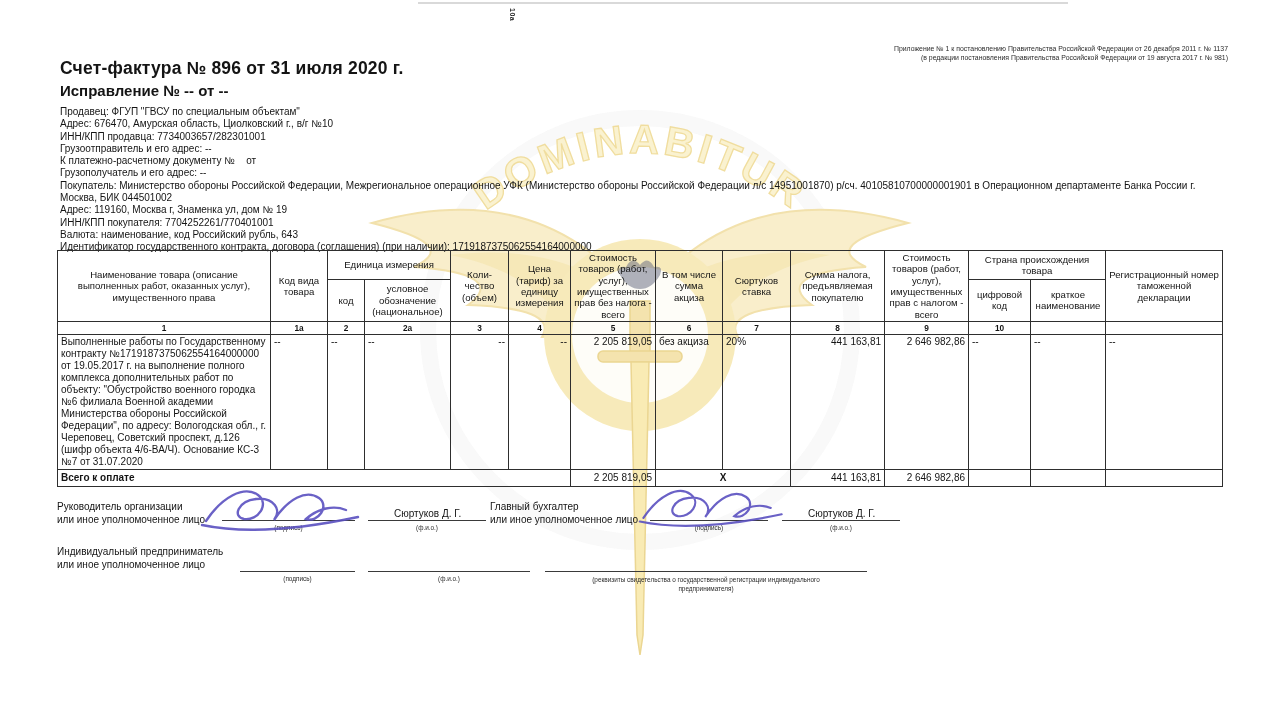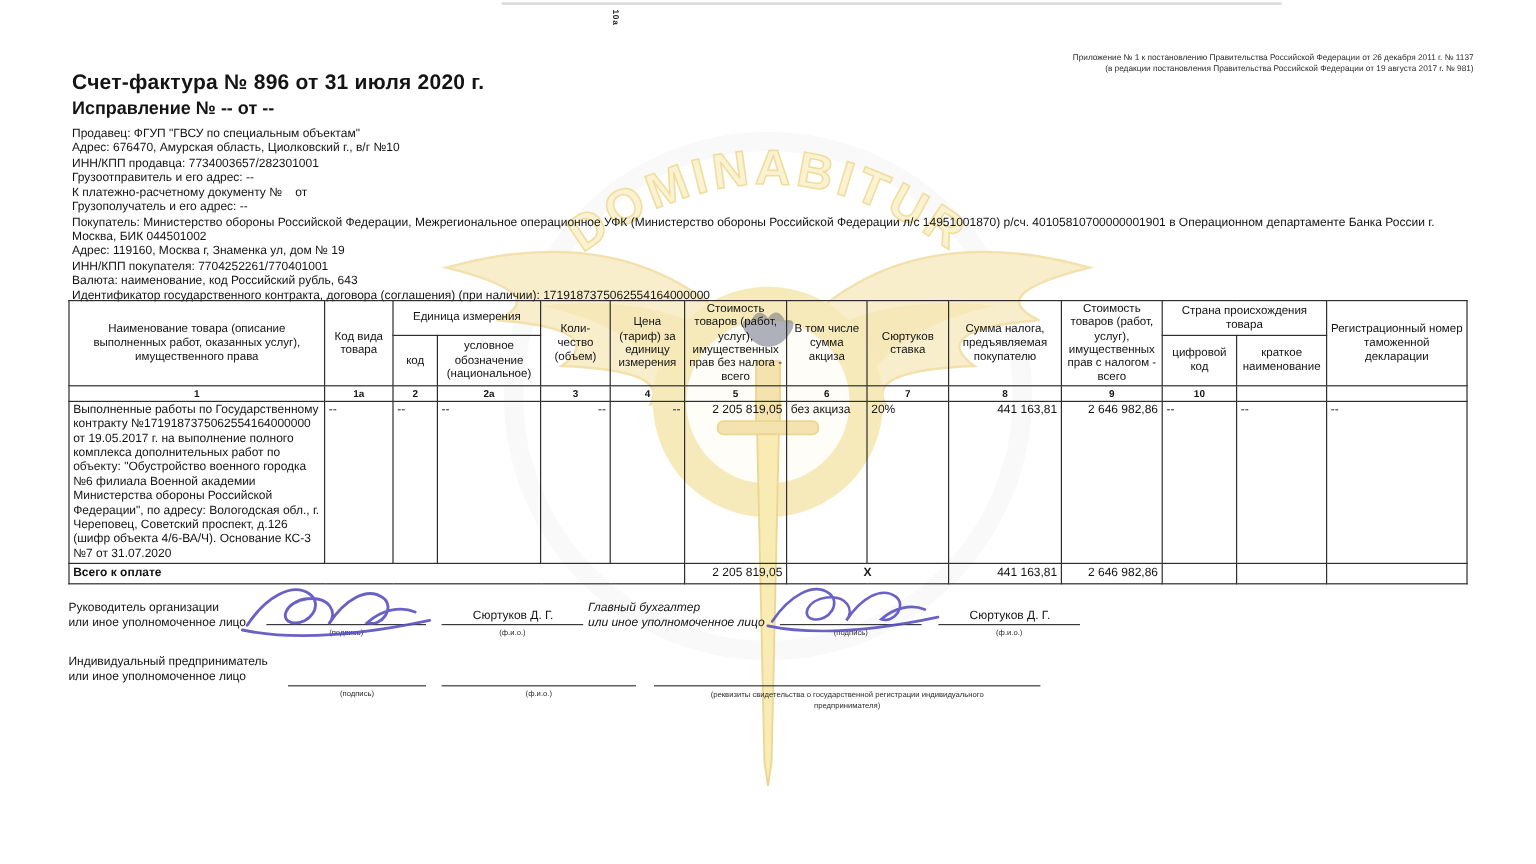--- a/index.html
+++ b/index.html
@@ -199,21 +199,21 @@
     <div class="sig-label" style="left:57px; top:500px;">
       <div>Руководитель организации</div>
       <div>или иное уполномоченное лицо</div>
     </div>
     <div class="sig-line" style="left:222px; top:503px; width:133px; height:18px;"></div>
     <div class="sig-caption" style="left:222px; top:524px; width:133px;">(подпись)</div>
     <div class="sig-name" style="left:372px; top:508px;">Сюртуков Д. Г.</div>
     <div class="sig-line" style="left:368px; top:503px; width:118px; height:18px;"></div>
     <div class="sig-caption" style="left:368px; top:524px; width:118px;">(ф.и.о.)</div>
 
-    <div class="sig-label" style="left:490px; top:500px;font-style:italic;">
+    <div class="sig-label" style="left:490px; top:500px;">
       <div>Главный бухгалтер</div>
       <div>или иное уполномоченное лицо</div>
     </div>
     <div class="sig-line" style="left:650px; top:503px; width:118px; height:18px;"></div>
     <div class="sig-caption" style="left:650px; top:524px; width:118px;">(подпись)</div>
     <div class="sig-name" style="left:786px; top:508px;">Сюртуков Д. Г.</div>
     <div class="sig-line" style="left:782px; top:503px; width:118px; height:18px;"></div>
     <div class="sig-caption" style="left:782px; top:524px; width:118px;">(ф.и.о.)</div>
 
     <svg class="signature-svg" style="left:200px; top:483px;" width="165" height="52" viewBox="0 0 165 52">

